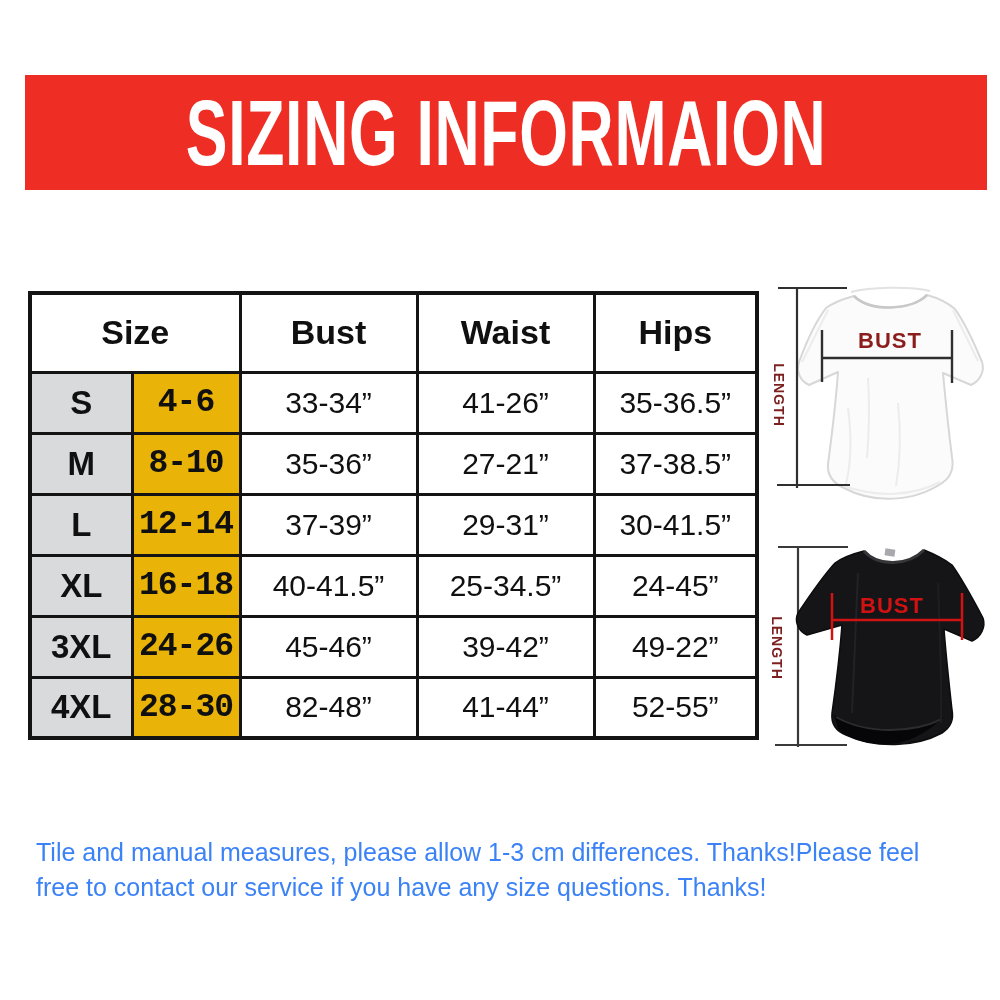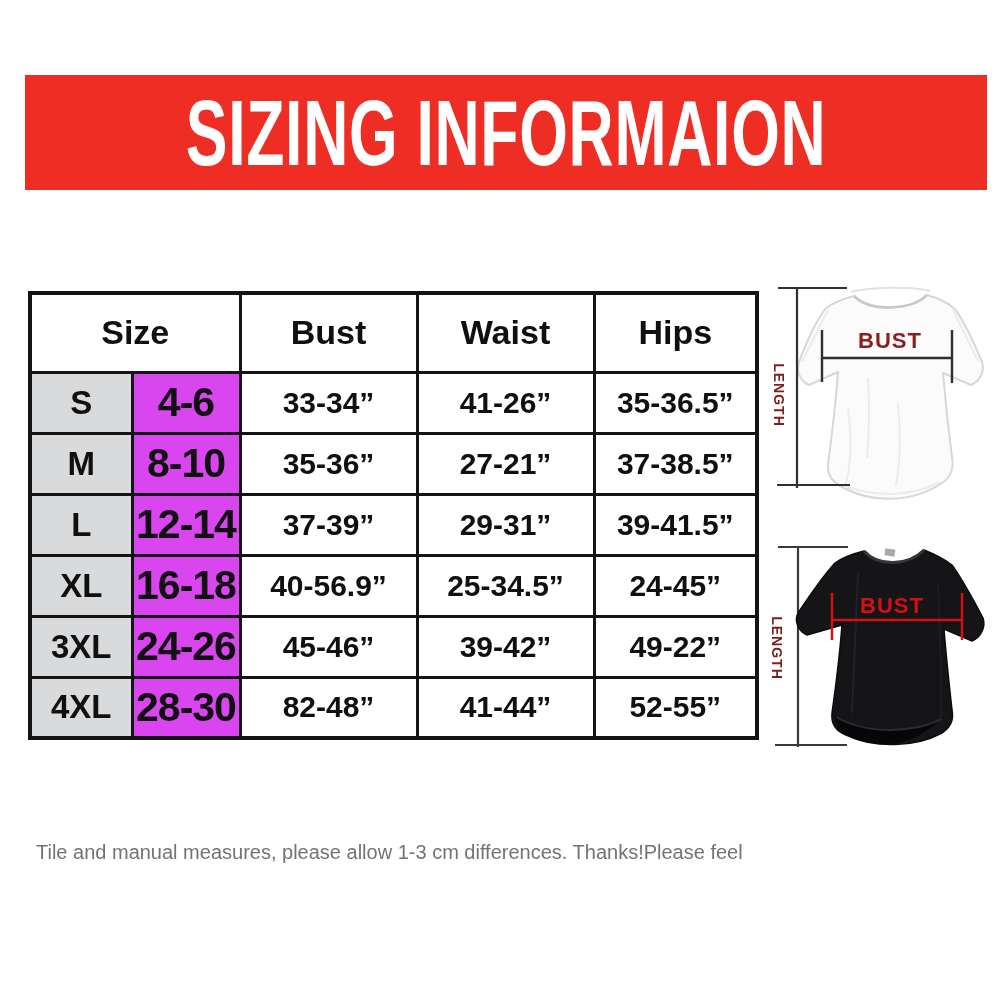--- a/index.html
+++ b/index.html
@@ -22,30 +22,30 @@
     table-layout:fixed;border:4px solid #141414;background:#ffffff;margin-top:34px;
   }
   .size-table th,.size-table td{
     border:3px solid #141414;text-align:center;vertical-align:middle;
     padding:0;color:#101010;overflow:hidden;
   }
   .size-table thead tr{height:79px;}
   .size-table tbody tr{height:61px;}
   .size-table th{font-size:34px;font-weight:bold;background:#ffffff;}
   .c-size{background:#d9dadc;font-weight:bold;font-size:33px;}
-  .c-range{background:#d946ef;font-weight:bold;font-size:41px;letter-spacing:-1px;}
-  .c-val{background:#ffffff;font-size:30px;font-weight:700;}
+  .c-range{background:#eab308;font-weight:bold;font-size:33px;letter-spacing:-1px;font-family:Liberation Mono, monospace;}
+  .c-val{background:#ffffff;font-size:30px;font-weight:400;}
   
   .shirt-svg{position:absolute;}
   .white-shirt-svg{left:748px;top:258px;}
   .black-shirt-svg{left:748px;top:533px;}
   
   .footer{
     position:absolute;left:36px;top:835px;width:945px;
-    font-size:20px;line-height:35px;color:#737373;font-weight:400;
+    font-size:25px;line-height:35px;color:#3b82f6;font-weight:400;
   }
 </style>
 </head>
 <body>
 
 <div class="canvas">
 
   <div class="banner">
     <span class="banner-text">SIZING INFORMAION</span>
   </div>
@@ -79,26 +79,26 @@
         <td class="c-range">8-10</td>
         <td class="c-val">35-36”</td>
         <td class="c-val">27-21”</td>
         <td class="c-val">37-38.5”</td>
       </tr>
       <tr>
         <td class="c-size">L</td>
         <td class="c-range">12-14</td>
         <td class="c-val">37-39”</td>
         <td class="c-val">29-31”</td>
-        <td class="c-val">39-41.5”</td>
+        <td class="c-val">30-41.5”</td>
       </tr>
       <tr>
         <td class="c-size">XL</td>
         <td class="c-range">16-18</td>
-        <td class="c-val">40-56.9”</td>
+        <td class="c-val">40-41.5”</td>
         <td class="c-val">25-34.5”</td>
         <td class="c-val">24-45”</td>
       </tr>
       <tr>
         <td class="c-size">3XL</td>
         <td class="c-range">24-26</td>
         <td class="c-val">45-46”</td>
         <td class="c-val">39-42”</td>
         <td class="c-val">49-22”</td>
       </tr>
@@ -171,15 +171,16 @@
     <g stroke="#d01212" stroke-width="2.5" fill="none">
       <line x1="84" y1="87" x2="214" y2="87"></line>
       <line x1="84" y1="60" x2="84" y2="107"></line>
       <line x1="214" y1="60" x2="214" y2="107"></line>
     </g>
     <text x="144" y="80" text-anchor="middle" font-family="Liberation Sans, sans-serif" font-size="22" font-weight="bold" letter-spacing="1" fill="#d01212">BUST</text>
   </svg>
 
   <div class="footer">
     <div>Tile and manual measures, please allow 1-3 cm differences. Thanks!Please feel</div>
+    <div>free to contact our service if you have any size questions. Thanks!</div>
   </div>
 
 </div>
 
 </body></html>

